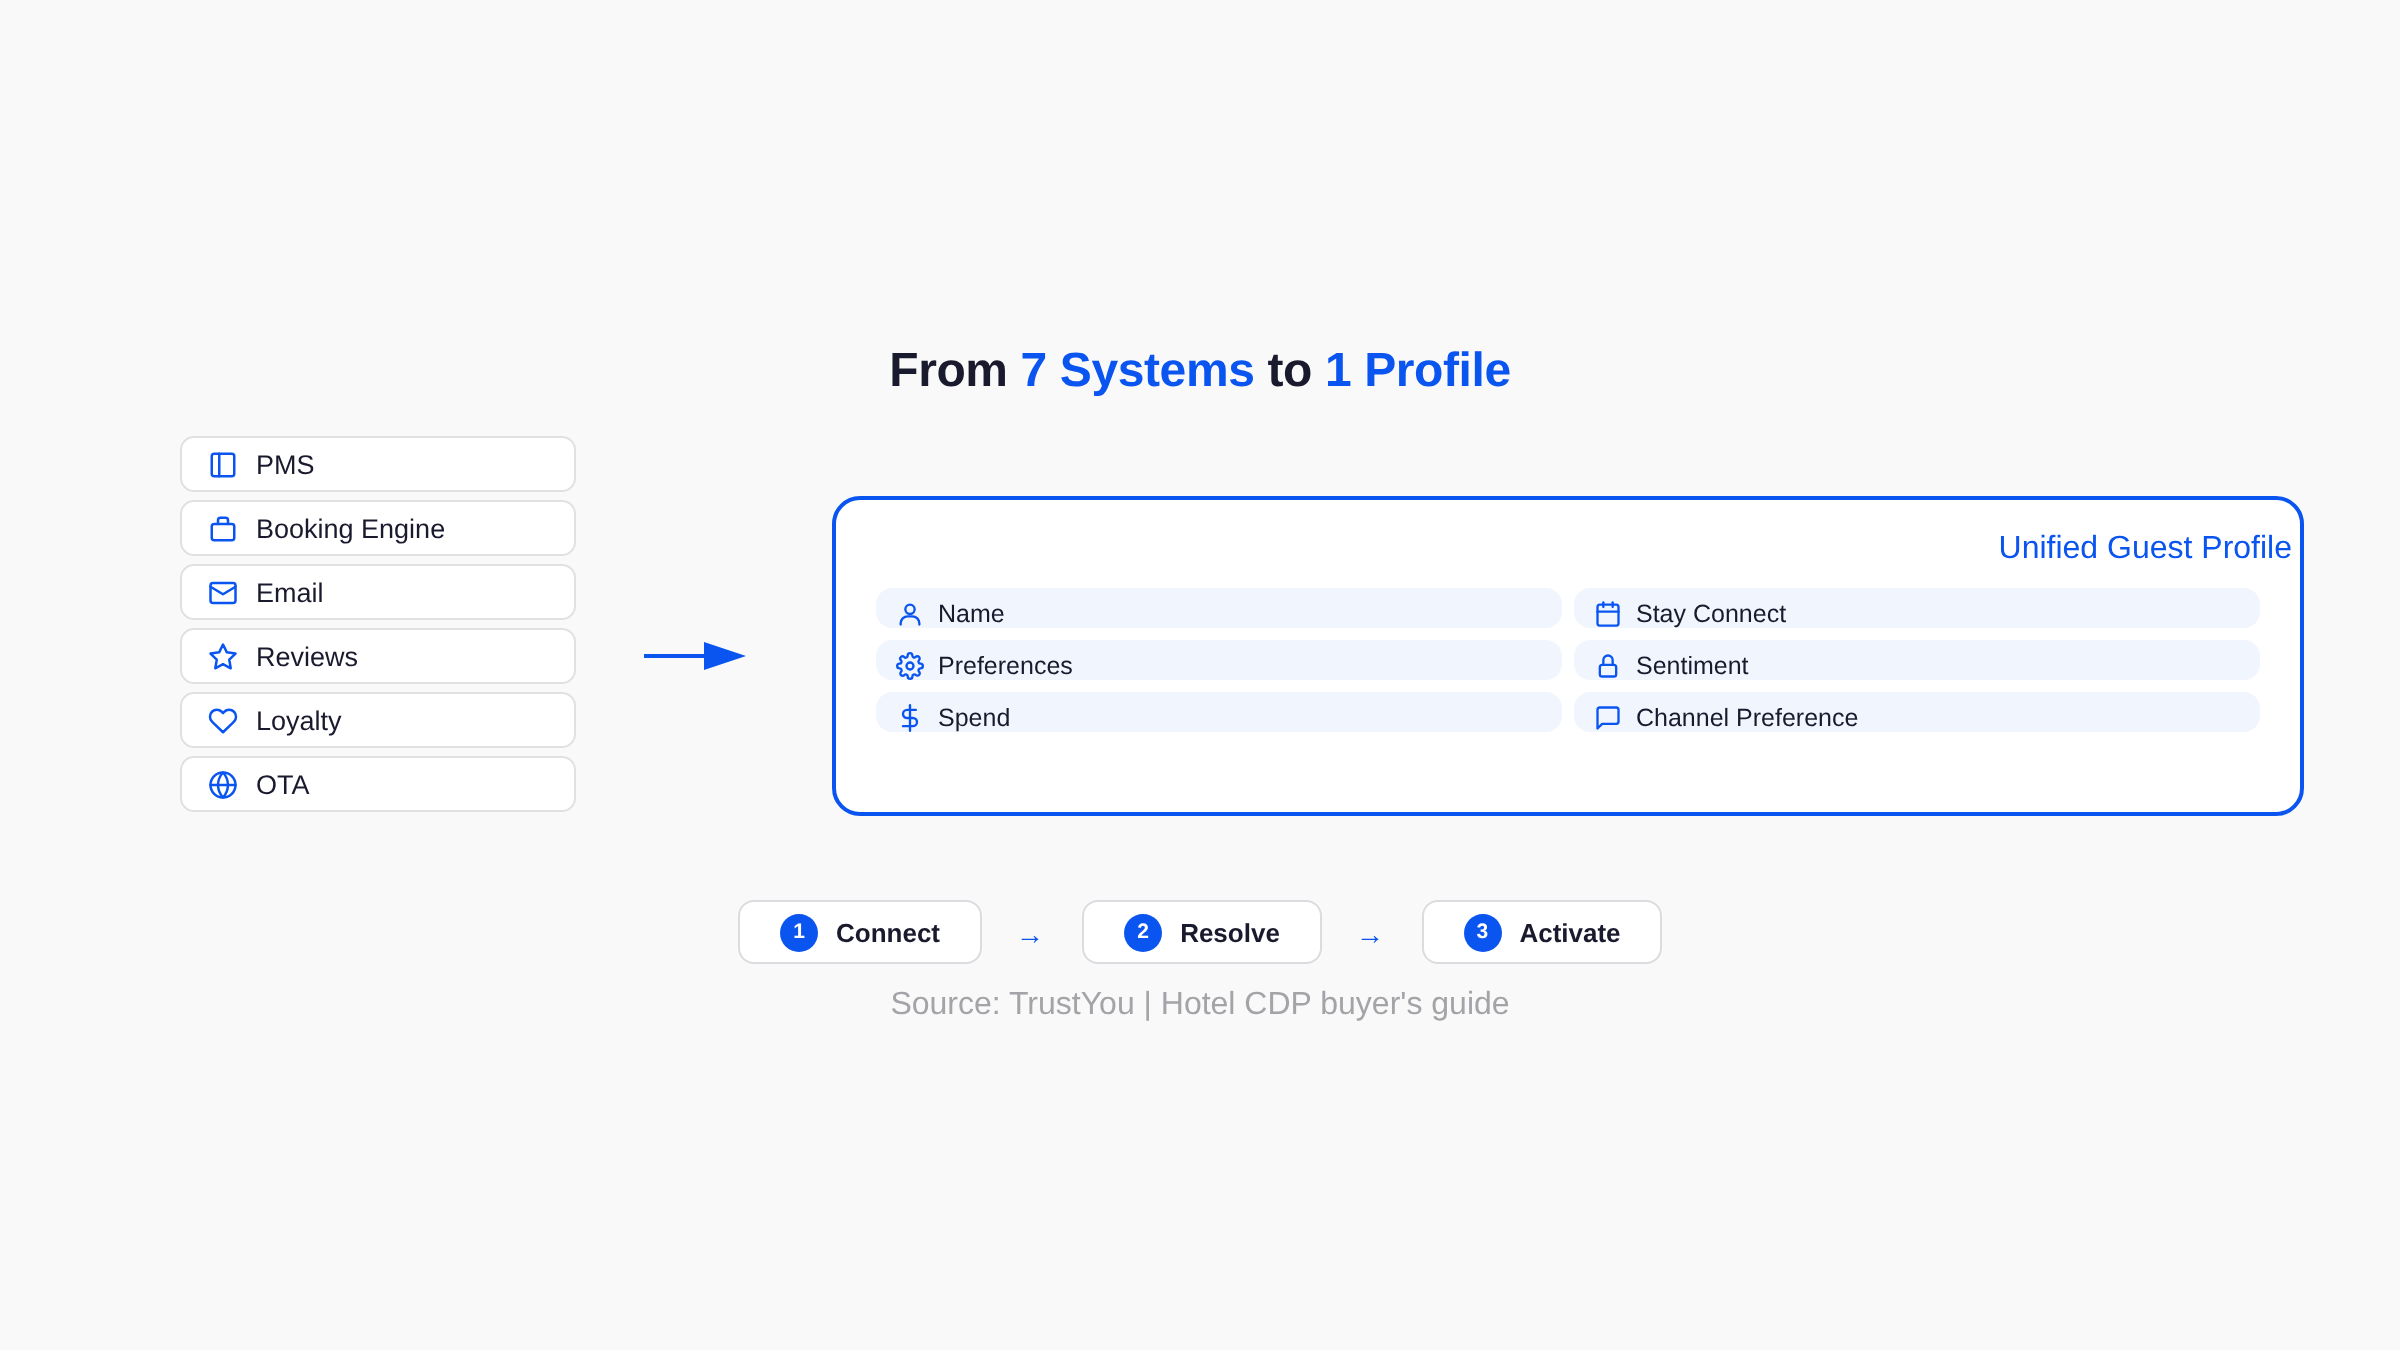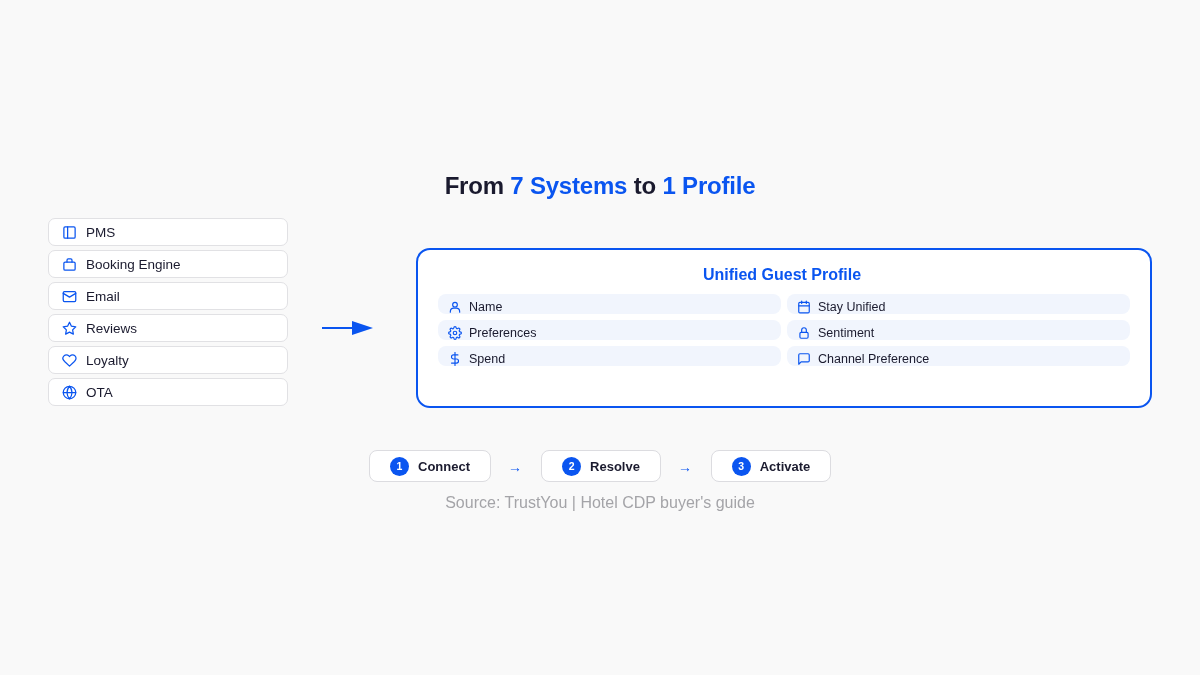--- a/index.html
+++ b/index.html
@@ -1,24 +1,24 @@
 <!DOCTYPE html>
 <html><head>
 <meta charset="utf-8">
 <style>
   html,body{margin:0;padding:0;}
   body{width:1200px;height:675px;background:#f9f9f9;position:relative;overflow:hidden;font-family:"Liberation Sans",sans-serif;color:#1a1a2e;}
   .title{position:absolute;left:0;width:1200px;top:172px;text-align:center;font-size:24px;font-weight:bold;color:#1a1a2e;letter-spacing:-0.2px;}
   .title .hl{color:#0a55f0;text-align:center;}
   .sources{position:absolute;left:48px;top:218px;width:240px;}
-  .src{box-sizing:border-box;height:28px;margin-bottom:4px;background:#fff;border:1px solid #e1e1e4;border-radius:7px;display:flex;align-items:center;padding-left:13px;font-size:13.5px;color:#1a1a2e;}
+  .src{box-sizing:border-box;height:28px;margin-bottom:4px;background:#fff;border:1px solid #e1e1e4;border-radius:7px;display:flex;align-items:center;padding-left:13px;font-size:13.5px;color:#1a1a2e;margin-left:42px;}
   .src svg{width:15px;height:15px;margin-right:9px;flex-shrink:0;}
   .arrow{position:absolute;left:322px;top:319px;}
   .profile{position:absolute;left:416px;top:248px;width:736px;height:160px;box-sizing:border-box;border:2px solid #0a55f0;border-radius:14px;background:#fff;}
-  .ptitle{position:absolute;left:0;right:4px;top:16px;text-align:center;font-size:16px;font-weight:bold;color:#0a55f0;}
+  .ptitle{position:absolute;left:0;right:4px;top:16px;text-align:right;font-size:16px;font-weight:normal;color:#0a55f0;}
   .grid{position:absolute;left:20px;top:44px;width:692px;display:grid;grid-template-columns:343px 343px;column-gap:6px;row-gap:6px;}
   .cell{height:20px;background:#f1f5fd;border-radius:8px;display:flex;align-items:flex-end;padding-left:10px;font-size:12.5px;color:#1a1a2e;}
   .cell svg{width:14px;height:14px;margin-right:7px;flex-shrink:0;}
   .steps{position:absolute;top:450px;left:369px;}
   .step{position:absolute;top:0;height:32px;box-sizing:border-box;background:#fff;border:1px solid #dcdce0;border-radius:8px;display:flex;align-items:center;justify-content:center;font-size:13px;font-weight:bold;color:#1a1a2e;}
   .num{width:19px;height:19px;border-radius:50%;background:#0a55f0;color:#fff;font-size:10.5px;font-weight:bold;display:flex;align-items:center;justify-content:center;margin-right:9px;}
   .sarrow{position:absolute;top:9px;color:#0a55f0;font-size:14px;font-weight:bold;}
   .source{position:absolute;left:0;width:1200px;top:494px;text-align:center;font-size:16px;color:#a4a4a8;}
 </style>
 </head>
@@ -85,21 +85,21 @@
         </svg>
       <span>Name</span>
     </div>
     <div class="cell">
       <svg viewBox="0 0 24 24" fill="none" stroke="#0a55f0" stroke-width="2" stroke-linecap="round" stroke-linejoin="round">
           <rect x="3" y="4" width="18" height="18" rx="2"></rect>
           <line x1="16" y1="2" x2="16" y2="6"></line>
           <line x1="8" y1="2" x2="8" y2="6"></line>
           <line x1="3" y1="10" x2="21" y2="10"></line>
         </svg>
-      <span>Stay Unified</span>
+      <span>Stay Connect</span>
     </div>
     <div class="cell">
       <svg viewBox="0 0 24 24" fill="none" stroke="#0a55f0" stroke-width="2" stroke-linecap="round" stroke-linejoin="round">
           <circle cx="12" cy="12" r="3"></circle>
           <path d="M19.4 15a1.65 1.65 0 0 0 .33 1.82l.06.06a2 2 0 1 1-2.83 2.83l-.06-.06a1.65 1.65 0 0 0-1.82-.33 1.65 1.65 0 0 0-1 1.51V21a2 2 0 0 1-4 0v-.09A1.65 1.65 0 0 0 9 19.4a1.65 1.65 0 0 0-1.82.33l-.06.06a2 2 0 1 1-2.83-2.83l.06-.06A1.65 1.65 0 0 0 4.68 15a1.65 1.65 0 0 0-1.51-1H3a2 2 0 0 1 0-4h.09A1.65 1.65 0 0 0 4.6 9a1.65 1.65 0 0 0-.33-1.82l-.06-.06a2 2 0 1 1 2.83-2.83l.06.06A1.65 1.65 0 0 0 9 4.68a1.65 1.65 0 0 0 1-1.51V3a2 2 0 0 1 4 0v.09a1.65 1.65 0 0 0 1 1.51 1.65 1.65 0 0 0 1.82-.33l.06-.06a2 2 0 1 1 2.83 2.83l-.06.06A1.65 1.65 0 0 0 19.4 9a1.65 1.65 0 0 0 1.51 1H21a2 2 0 0 1 0 4h-.09a1.65 1.65 0 0 0-1.51 1z"></path>
         </svg>
       <span>Preferences</span>
     </div>
     <div class="cell">
       <svg viewBox="0 0 24 24" fill="none" stroke="#0a55f0" stroke-width="2" stroke-linecap="round" stroke-linejoin="round">

